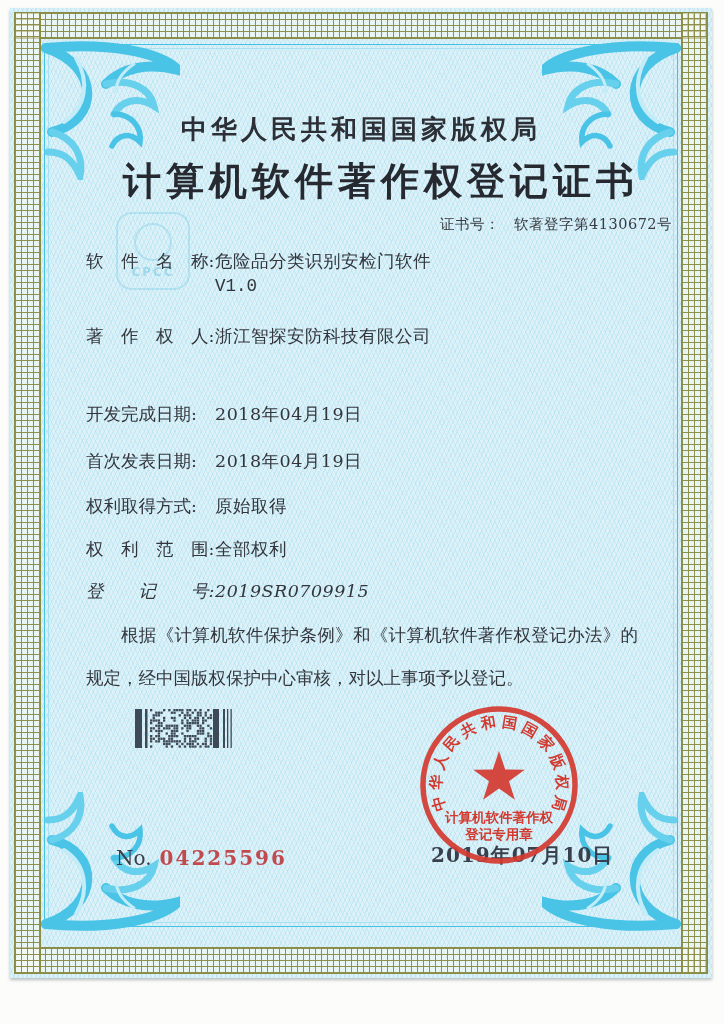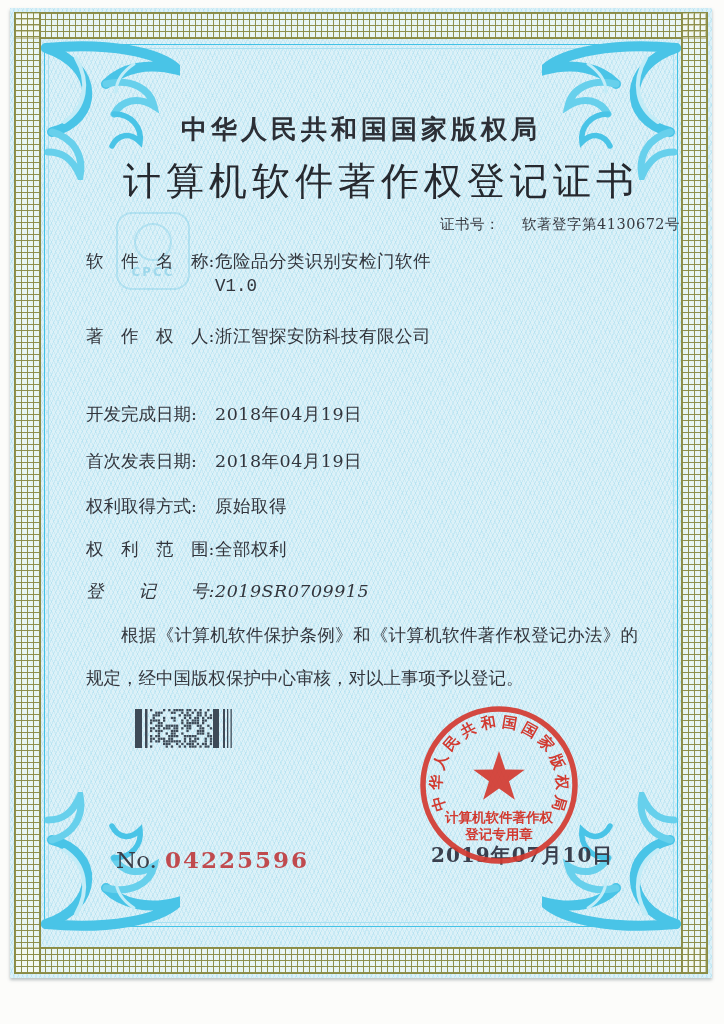--- a/index.html
+++ b/index.html
@@ -43,27 +43,27 @@
   .c-bl { left:28px;  bottom:44px; transform:scaleY(-1); }
   .c-br { right:28px; bottom:44px; transform:scale(-1,-1); }
 
   
   .authority {
     position:absolute; left:0; right:0; top:104px; text-align:center;
     font-size:26px; font-weight:bold; letter-spacing:4px; color:#2c2f36;
   }
   .cert-title {
     position:absolute; left:0; right:0; top:148px; text-align:center;
-    font-size:38px; font-weight:normal; letter-spacing:5px; color:#26292f;padding-left:40px;
+    font-size:38px; font-weight:bold; letter-spacing:5px; color:#26292f;padding-left:40px;
   }
   .cert-no {
     position:absolute; left:430px; top:207px;
     font-size:14.5px; color:#383b42; letter-spacing:.5px;
   }
-  .cert-no .v { margin-left:22px; }
+  .cert-no .v { margin-left:14px; }
 
   .row { position:absolute; left:76px; font-size:17.5px; color:#32353c; white-space:nowrap; }
   .row .lbl { display:inline-block; width:129px; }
   .row .val { letter-spacing:.5px; }
   .r0 { top:241px; } .r0b { position:absolute; left:205px; top:268px; font-size:17.5px; color:#32353c;font-family:Liberation Mono, monospace; }
   .r1 { top:316px; } .r2 { top:394px; } .r3 { top:441px; }
   .r4 { top:486px; } .r5 { top:529px; } .r6 { top:571px;font-style:italic; }
 
   .statement {
     position:absolute; left:76px; top:606px; width:552px;
@@ -85,21 +85,21 @@
 
   .seal { position:absolute; left:404px; top:692px; width:170px; height:170px; }
   .seal text { font-family:"DejaVu Sans","Liberation Sans",sans-serif; }
   .seal [data-bind-arc] text { font-size:15px; font-weight:bold; fill:#d23a30; }
   .seal .inner-line { font-size:13.5px; font-weight:bold; fill:#d23a30; }
 
   .issue-date {
     position:absolute; left:421px; top:834px; font-size:20px; font-weight:bold;
     color:#3a3f4d; letter-spacing:1px;
   }
-  .serial { position:absolute; left:106px; top:838px; font-size:23px; color:#3b3e48; }
+  .serial { position:absolute; left:106px; top:838px; font-size:20px; color:#3b3e48; }
   .serial .num { color:#c04a4e; letter-spacing:2px; margin-left:8px; font-weight:bold; }
 </style>
 </head>
 <body>
 
 <div class="page">
   <div class="paper">
 
     <div class="meander m-top"></div>
     <div class="meander m-bottom"></div>

